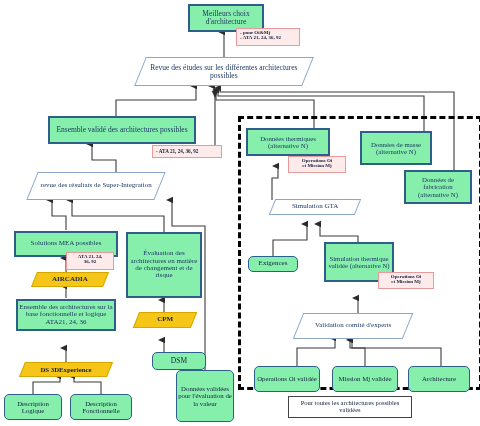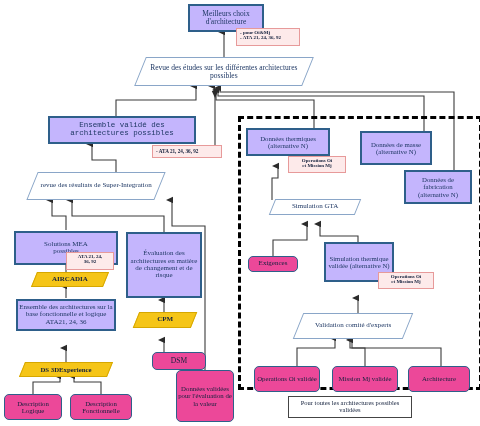--- a/index.html
+++ b/index.html
@@ -3,23 +3,23 @@
 <meta charset="utf-8">
 <style>
   html,body{margin:0;padding:0;background:#ffffff;}
   body{width:480px;height:426px;font-family:"Liberation Serif",serif;color:#1f3864;}
   #stage{position:relative;width:480px;height:426px;overflow:hidden;background:#fff;}
   #edges{position:absolute;left:0;top:0;width:480px;height:426px;}
 
   .node{position:absolute;box-sizing:border-box;display:flex;align-items:center;justify-content:center;text-align:center;line-height:1.05;}
 
   
-  .box-outline{background:#c4b5fd;border:2px solid #2e5f8a;color:#1f3864;}
-  
-  .box-filled{background:#ec4899;border:1px solid #2e5f8a;border-radius:5px;color:#14213d;}
+  .box-outline{background:#86efac;border:2px solid #2e5f8a;color:#1f3864;}
+  
+  .box-filled{background:#86efac;border:1px solid #2e5f8a;border-radius:5px;color:#14213d;}
   
   .par{border:1px solid #8aa6c8;background:#ffffff;color:#1f3864;
        transform:skewX(-22deg);}
   .par > span{display:block;transform:skewX(22deg);width:100%;}
   
   .par-y{border:1px solid #d6a700;background:#f5c518;color:#14213d;
          transform:skewX(-22deg);}
   .par-y > span{display:block;transform:skewX(22deg);width:100%;font-weight:bold;}
   
   .note{background:#fdeaea;border:1px solid #e79a9a;color:#14213d;font-weight:bold;
@@ -95,33 +95,33 @@
 
   <div class="node note" style="left:236px;top:28px;width:64px;height:18px;font-size:5px;display:block;">
     <span>- pour Oi&amp;Mj</span>
     <span>- ATA 21, 24, 36, 92</span>
   </div>
 
   <div class="node par" style="left:140px;top:57px;width:168px;height:29px;font-size:7.5px;">
     <span>Revue des études sur les différentes architectures possibles</span>
   </div>
 
-  <div class="node box-outline" style="left:48px;top:116px;width:148px;height:28px;font-size:7.5px;padding:1px;font-family:Liberation Mono, monospace;">
+  <div class="node box-outline" style="left:48px;top:116px;width:148px;height:28px;font-size:7.5px;padding:1px;">
     <span>Ensemble validé des architectures possibles</span>
   </div>
 
   <div class="node note" style="left:152px;top:145px;width:70px;height:13px;font-size:5.2px;">
     <span>- ATA 21, 24, 36, 92</span>
   </div>
 
   <div class="node par" style="left:32px;top:172px;width:128px;height:28px;font-size:7px;">
     <span>revue des résultats de Super-Integration</span>
   </div>
 
-  <div class="node box-outline" style="left:14px;top:231px;width:104px;height:26px;font-size:7px;padding:15px;">
+  <div class="node box-outline" style="left:14px;top:231px;width:104px;height:26px;font-size:7px;padding:7px;">
     <span>Solutions MEA possibles</span>
   </div>
 
   <div class="node note" style="left:66px;top:252px;width:48px;height:18px;font-size:5px;display:block;text-align:center;">
     <span>ATA 21, 24,</span>
     <span>36, 92</span>
   </div>
 
   <div class="node par-y" style="left:34px;top:272px;width:72px;height:15px;font-size:7px;">
     <span>AIRCADIA</span>

